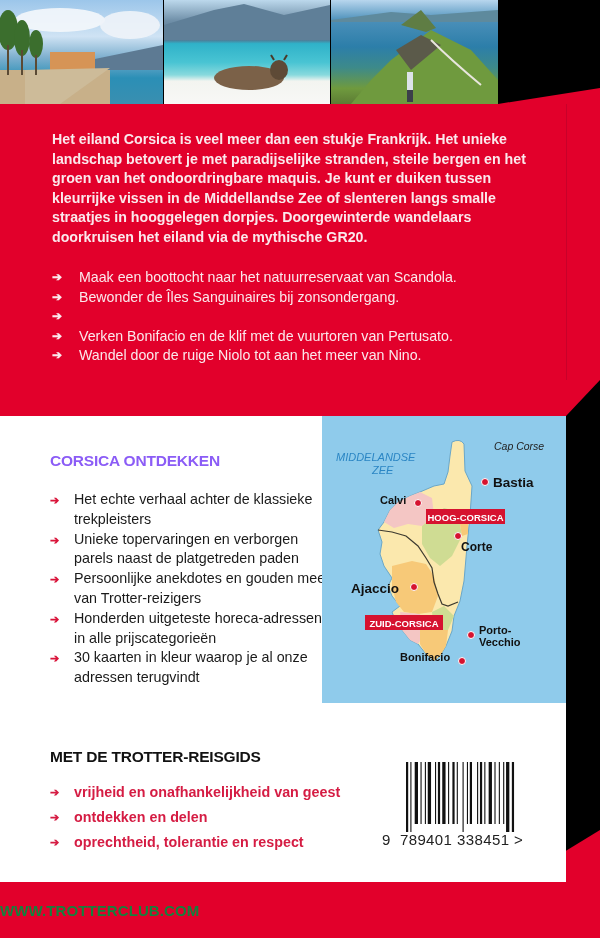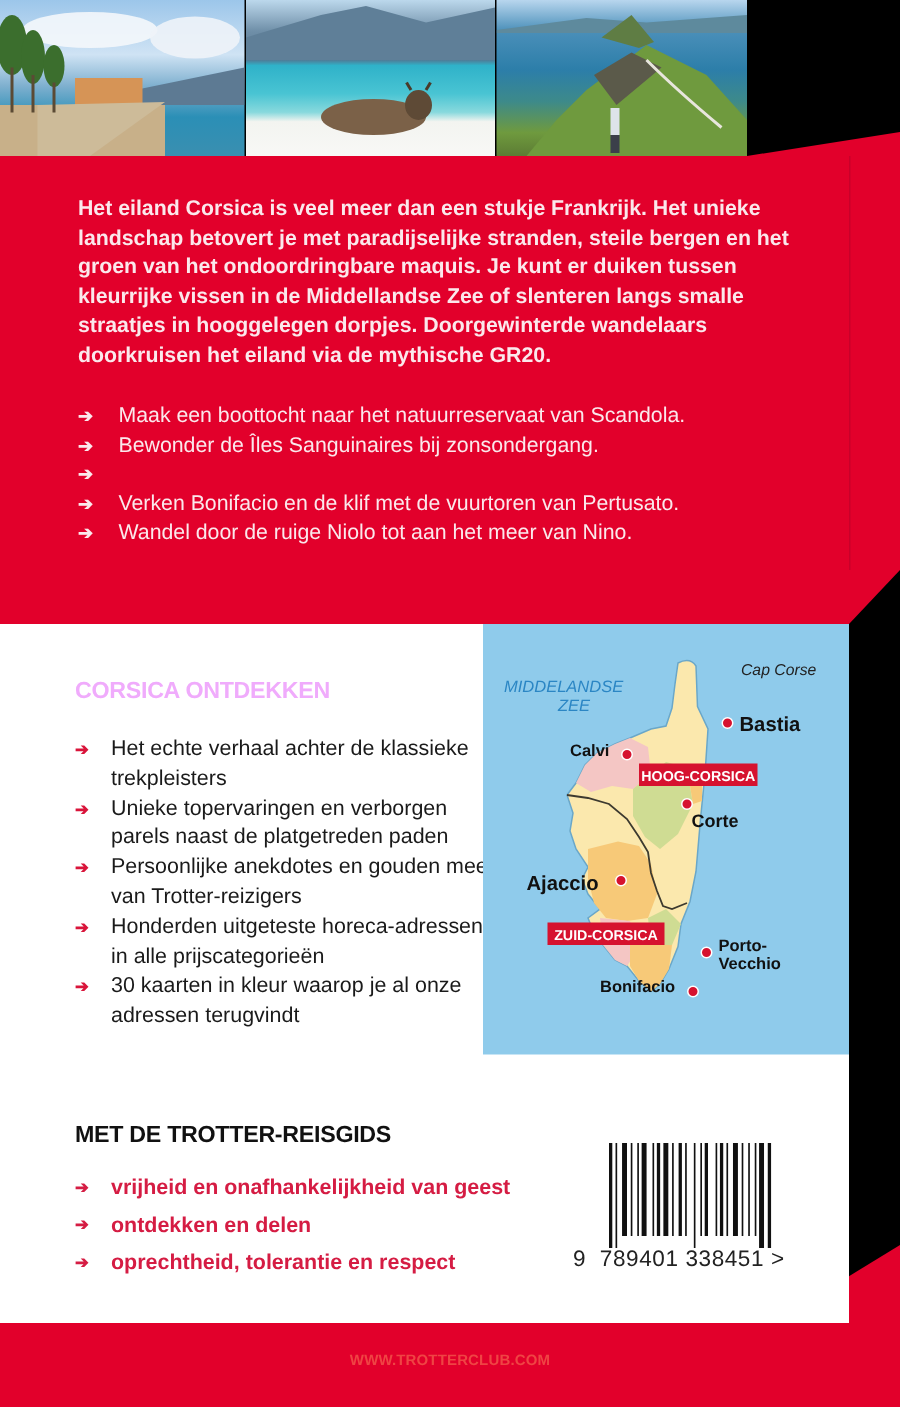--- a/index.html
+++ b/index.html
@@ -22,21 +22,21 @@
   .hl-row { display:flex; }
   .hl-arrow { width:27px; flex:none; font-weight:bold; font-size:12px; }
 
   
   #spine-black { left:566px; top:380px; width:34px; height:502px; background:#000; }
   #spine-red-edge-top { left:566px; top:380px; width:34px; height:36px; background:#e2002b; clip-path:polygon(0 0,100% 0,100% 0,0 100%); }
   #spine-red-edge-bottom { left:566px; top:830px; width:34px; height:52px; background:#e2002b; clip-path:polygon(0 40%,100% 0,100% 100%,0 100%); }
 
   
   #white-panel { left:0; top:416px; width:566px; height:466px; background:#fff; }
-  #discover-title { left:50px; top:452px; font-weight:bold; font-size:15.5px; color:#f0abfc; letter-spacing:-0.2px; }
+  #discover-title { left:50px; top:452px; font-weight:bold; font-size:15.5px; color:#8b5cf6; letter-spacing:-0.2px; }
   #discover-list { left:50px; top:490px; width:280px; font-size:14.3px; line-height:19.8px; color:#1a1a1a; }
   .dl-row { display:flex; }
   .dl-arrow { width:24px; flex:none; color:#d9143a; font-weight:bold; font-size:11px; padding-top:1px; }
 
   
   #map { left:322px; top:416px; width:244px; height:287px; background:#8fcbeb; }
   #map svg { position:absolute; left:0; top:0; }
 
   
   #trotter-title { left:50px; top:748px; font-weight:bold; font-size:15.5px; color:#111; letter-spacing:-0.2px; }
@@ -44,21 +44,21 @@
   .tl-row { display:flex; }
   .tl-arrow { width:24px; flex:none; font-size:11px; }
 
   
   #lannoo-url { left:402px; top:739px; width:150px; text-align:center; font-size:13.3px; color:#ffffff; }
   #barcode { left:404px; top:762px; width:150px; height:70px; }
   #barcode-num { left:382px; top:831px; font-size:15px; color:#222; letter-spacing:0.4px; white-space:pre; }
 
   
   #footer { left:0; top:882px; width:600px; height:56px; background:#e2002b; }
-  #footer-url { left:0; top:902px; width:600px; text-align:center; color:#ef4444; font-weight:bold; font-size:10px; letter-spacing:0.1px; }
+  #footer-url { left:0; top:902px; width:600px; color:#15803d; font-weight:bold; font-size:15px; letter-spacing:0.1px; }
 </style>
 </head>
 <body>
 
 <div id="photos" class="abs">
   <div id="photo1" class="photo">
     <svg width="163" height="104">
       <ellipse cx="60" cy="20" rx="45" ry="12" fill="#f4f7fb" opacity="0.9"></ellipse>
       <ellipse cx="130" cy="25" rx="30" ry="14" fill="#eef3f8" opacity="0.9"></ellipse>
       <polygon points="90,60 163,45 163,70 90,70" fill="#5d7a93"></polygon>

